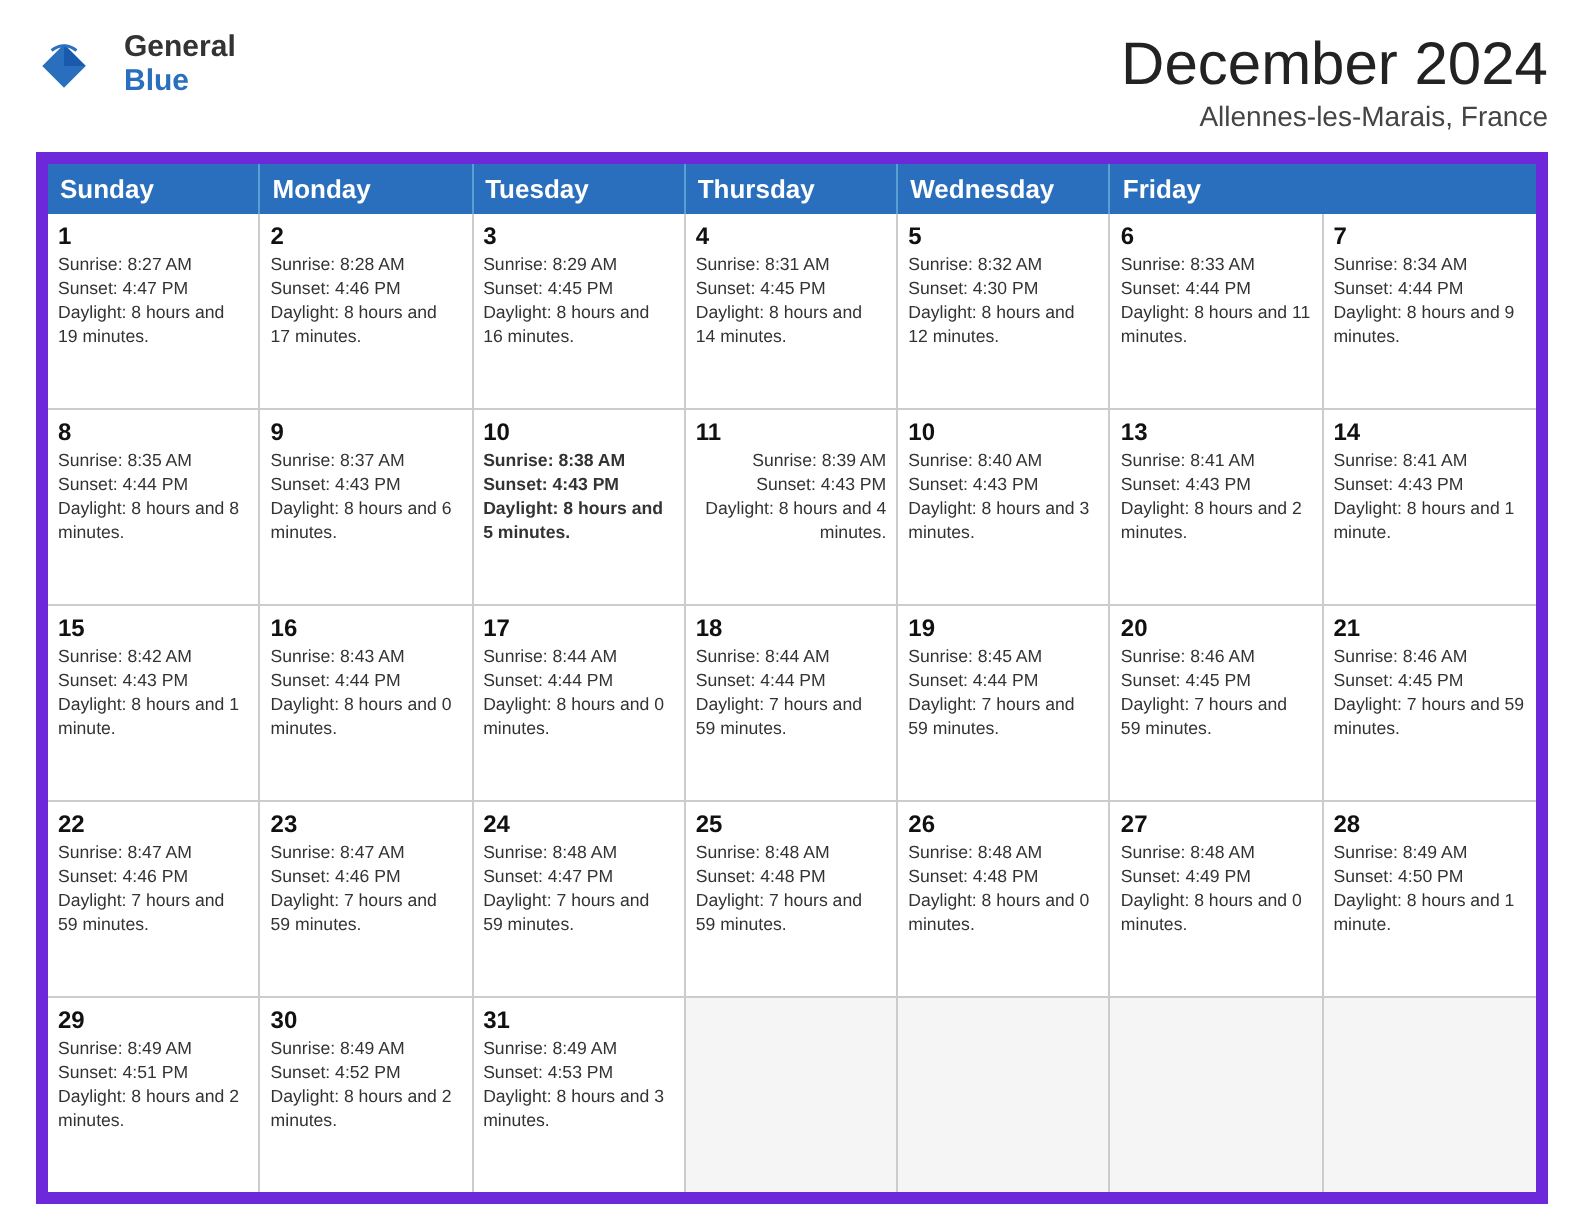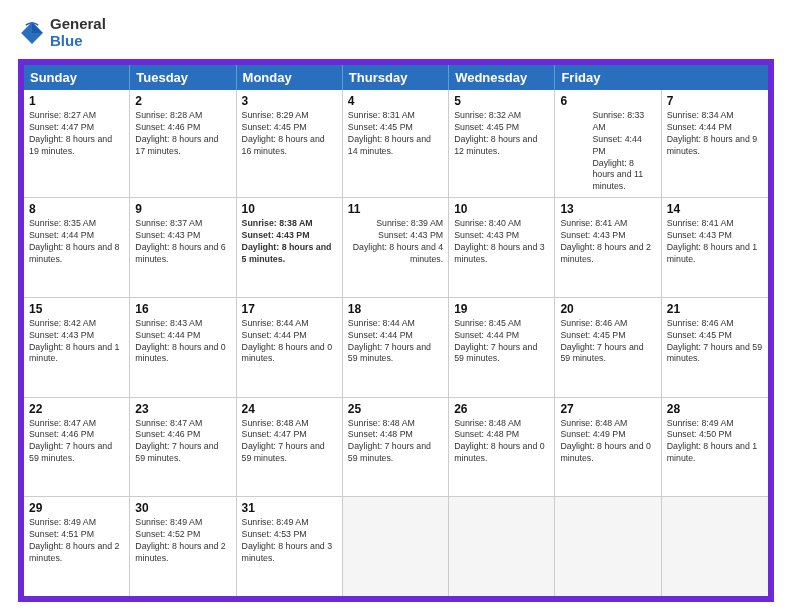--- a/index.html
+++ b/index.html
@@ -19,21 +19,21 @@
     }
     .header {
       display: flex;
       justify-content: space-between;
       align-items: flex-start;
       margin-bottom: 10px;
     }
     .logo {
       display: flex;
       align-items: center;
-      gap: 4px;
+      gap: 16px;
       justify-content: flex-end;
     }
     .logo-text {
       font-size: 18px;
       font-weight: bold;
       line-height: 1.1;
     }
     .logo-icon {
       width: 28px;
       height: 28px;
@@ -115,27 +115,31 @@
       <svg class="logo-icon" viewBox="0 0 36 36">
         <path d="M18 4 L32 18 L18 32 L4 18 Z" fill="#2a6fbd"></path>
         <path d="M18 4 L32 18 L18 18 Z" fill="#1a5aad"></path>
         <path d="M10 8 Q18 2 26 8" fill="none" stroke="#2a6fbd" stroke-width="2"></path>
       </svg>
       <div class="logo-text">
         <div style="color:#333;font-size:15px;font-weight:bold;line-height:1.1;">General</div>
         <div style="color:#2a6fbd;font-size:15px;font-weight:bold;line-height:1.1;">Blue</div>
       </div>
     </div>
+    <div class="title-block">
+      <div class="month-title">December 2024</div>
+      <div class="location">Allennes-les-Marais, France</div>
+    </div>
   </div>
 
   <div class="calendar">
     <div class="cal-header" id="cal-header">
         <div class="cal-header-cell">Sunday</div>
+        <div class="cal-header-cell">Monday</div>
         <div class="cal-header-cell">Tuesday</div>
-        <div class="cal-header-cell">Monday</div>
         <div class="cal-header-cell">Thursday</div>
         <div class="cal-header-cell">Wednesday</div>
         <div class="cal-header-cell">Friday</div>
       </div>
     <div class="cal-body" id="cal-body">
         <div class="cal-row">
           <div class="cal-cell">
             <span class="day-num">1</span>
             <div class="cell-info" style="white-space: pre-line;">Sunrise: 8:27 AM
 Sunset: 4:47 PM
@@ -155,26 +159,26 @@
           </div>
           <div class="cal-cell">
             <span class="day-num">4</span>
             <div class="cell-info" style="white-space: pre-line;">Sunrise: 8:31 AM
 Sunset: 4:45 PM
 Daylight: 8 hours and 14 minutes.</div>
           </div>
           <div class="cal-cell">
             <span class="day-num">5</span>
             <div class="cell-info" style="white-space: pre-line;">Sunrise: 8:32 AM
-Sunset: 4:45 PM
+Sunset: 4:30 PM
 Daylight: 8 hours and 12 minutes.</div>
           </div>
           <div class="cal-cell">
             <span class="day-num">6</span>
-            <div class="cell-info" style="white-space: pre-line; margin-left: 32px;">Sunrise: 8:33 AM
+            <div class="cell-info" style="white-space: pre-line;">Sunrise: 8:33 AM
 Sunset: 4:44 PM
 Daylight: 8 hours and 11 minutes.</div>
           </div>
           <div class="cal-cell">
             <span class="day-num">7</span>
             <div class="cell-info" style="white-space: pre-line;">Sunrise: 8:34 AM
 Sunset: 4:44 PM
 Daylight: 8 hours and 9 minutes.</div>
           </div>
         </div>

